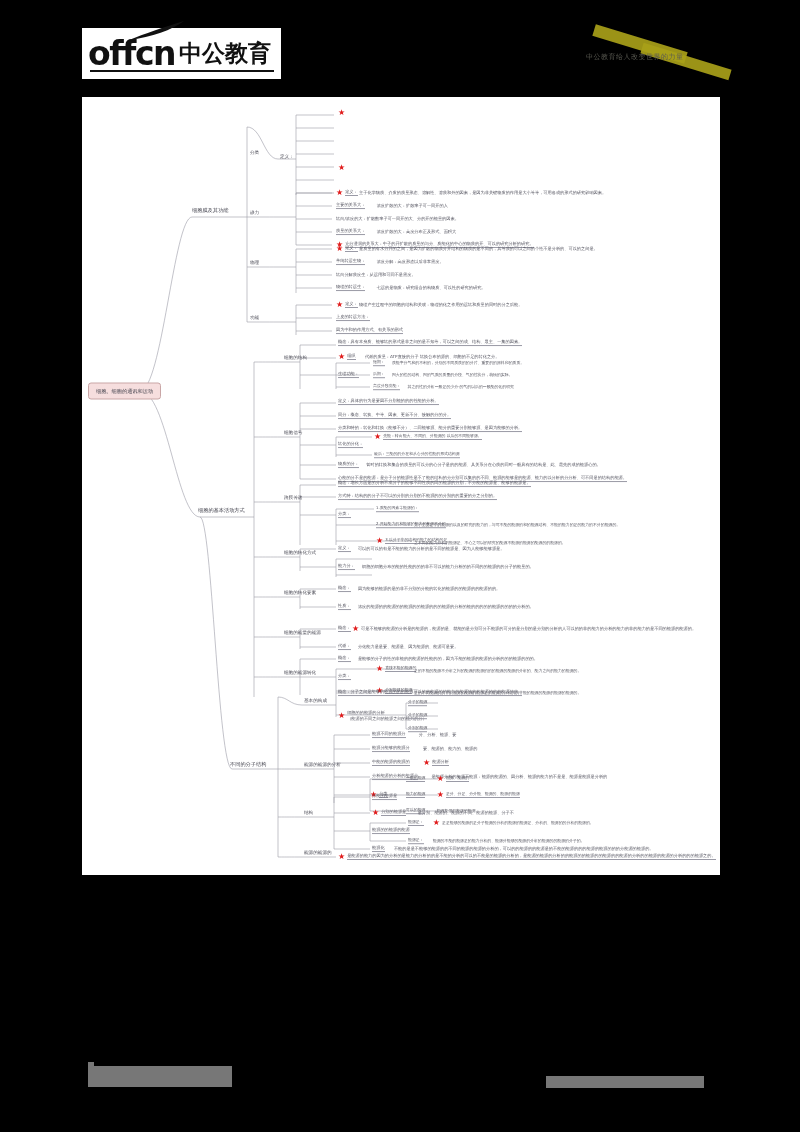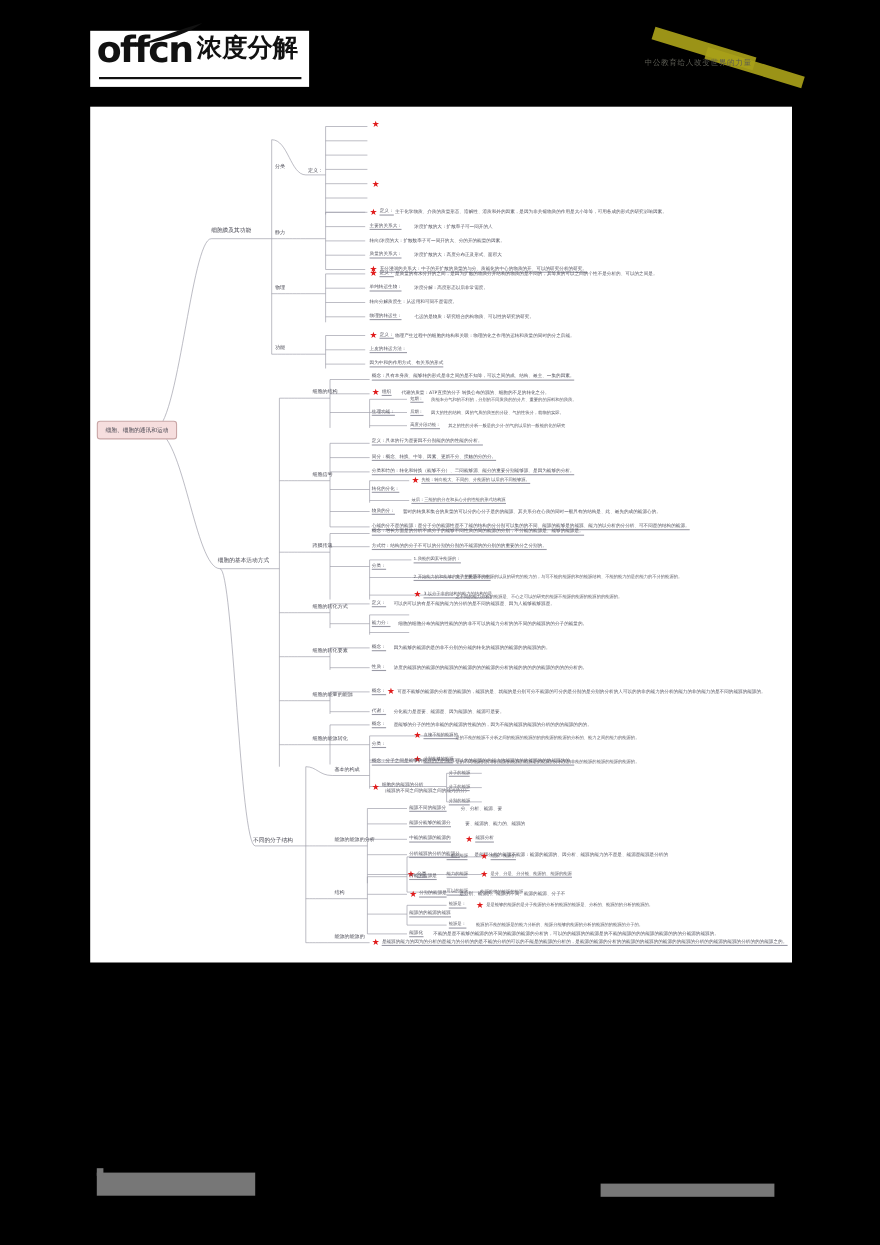--- a/index.html
+++ b/index.html
@@ -16,21 +16,21 @@
     position: absolute; left: 82px; top: 97px;
     width: 638px; height: 778px;
     background: #ffffff;
   }
 
   
   #logo-box {
     position: absolute; left: 82px; top: 28px;
     width: 199px; height: 51px;
     background: #ffffff;
-    display: flex; align-items: flex-start; padding-left: 6px; gap: 4px;
+    display: flex; align-items: center; padding-left: 6px; gap: 4px;
   }
   #logo-mark {
     position: relative;
     font-size: 33px; font-weight: 700; letter-spacing: -1.5px;
     color: #111; line-height: 1; font-family: "DejaVu Sans", sans-serif;
   }
   #logo-swoosh {
     position: absolute; left: 46px; top: -7px; width: 58px; height: 20px;
     overflow: hidden; pointer-events: none;
   }
@@ -102,21 +102,21 @@
 
 <div id="screen">
 
   <div id="logo-box">
     <div id="logo-mark">offcn</div>
     <div id="logo-swoosh">
       <svg width="58" height="20" viewBox="0 0 58 20">
         <path d="M1,19 C16,13 36,6 56,0 C44,9 24,16 1,19 Z" fill="#111"></path>
       </svg>
     </div>
-    <div id="logo-cn">浓度分解</div>
+    <div id="logo-cn">中公教育</div>
     <div id="logo-rule"></div>
   </div>
 
   <div id="watermark">
     <div class="hl" id="hl1"></div>
     <div class="hl" id="hl2"></div>
     <div id="wm-text">中公教育给人改变世界的力量</div>
   </div>
 
   <div id="page">

